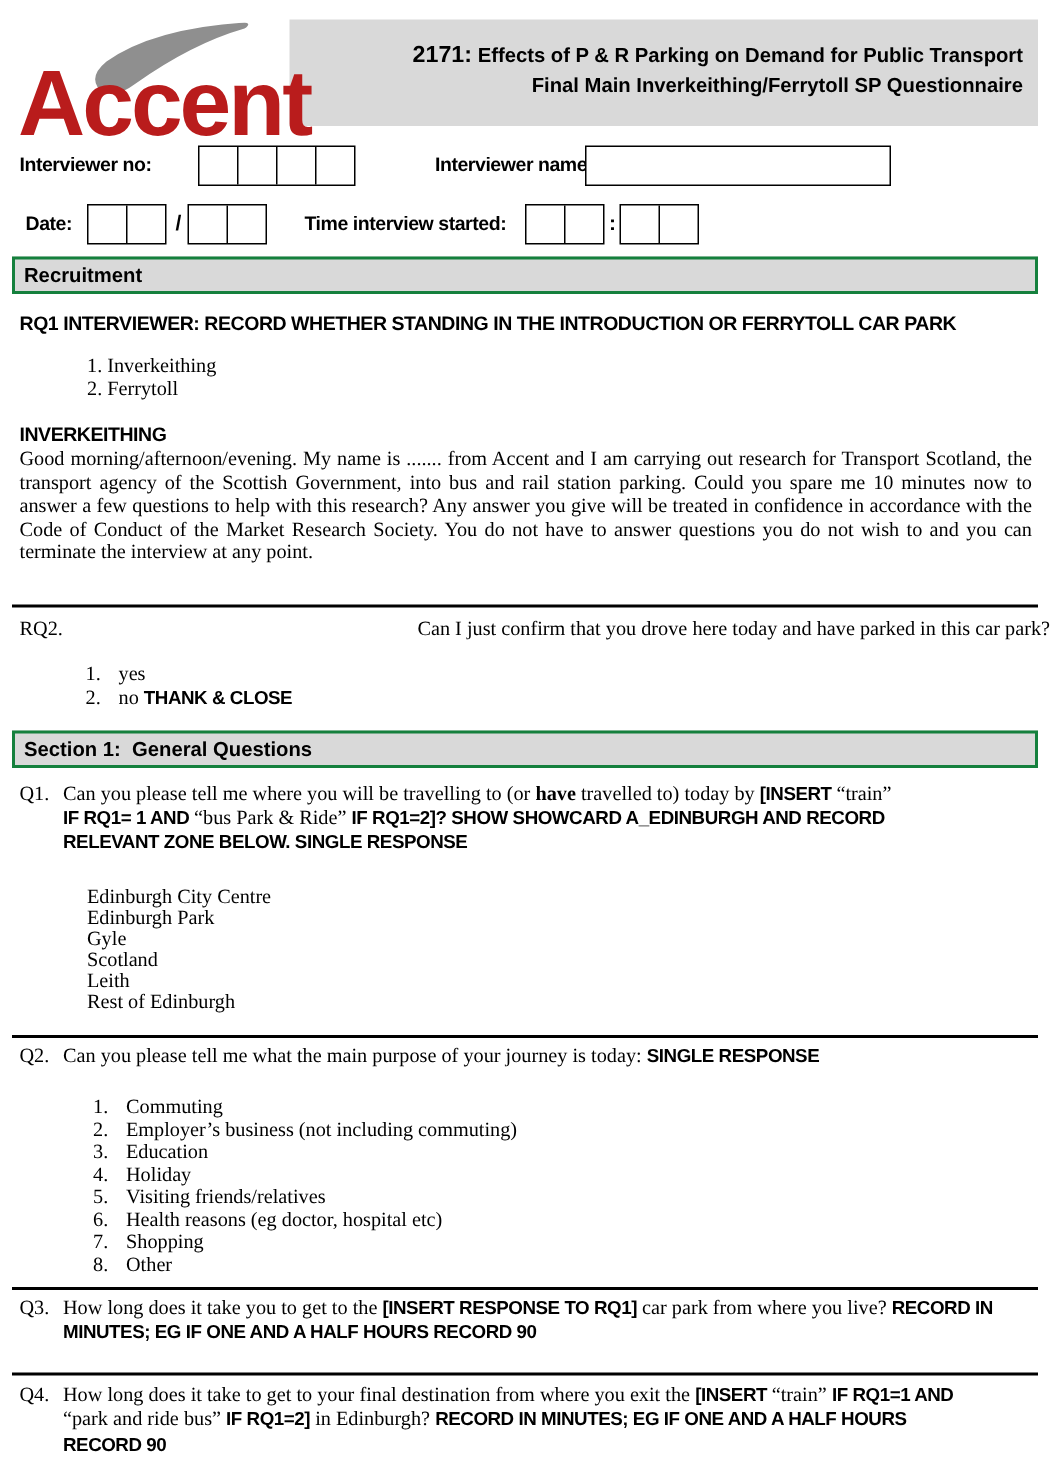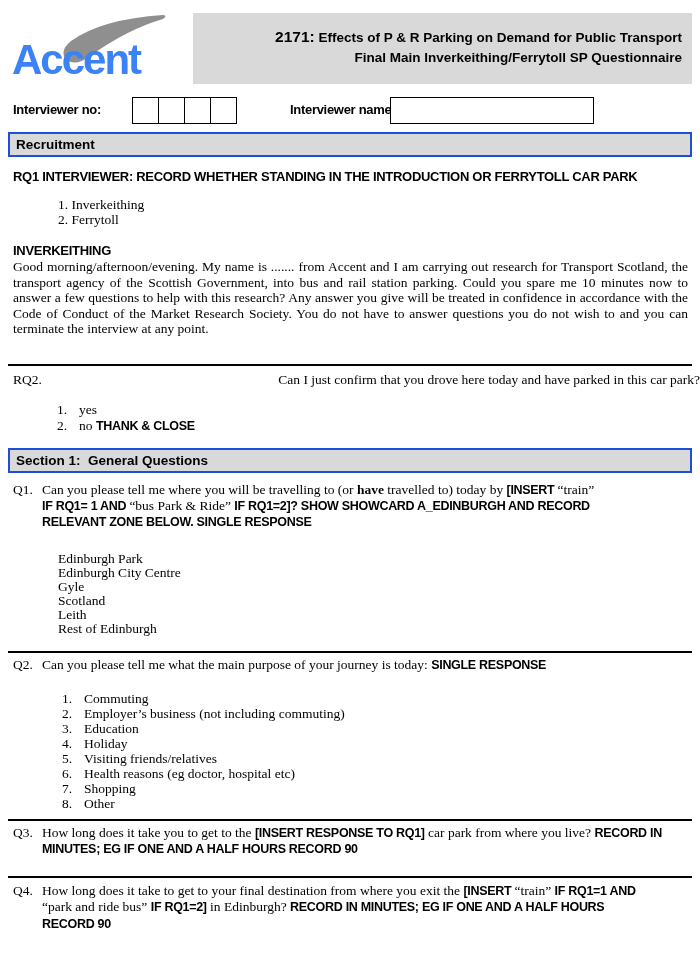--- a/index.html
+++ b/index.html
@@ -7,21 +7,21 @@
     position:relative;width:700px;height:971px;background:#ffffff;
     font-family:"Liberation Serif",serif;font-size:13.5px;color:#000;
     overflow:hidden;
   }
   
   .header{display:flex;padding:13px 8px 0 10px;}
   .logo{position:relative;width:183px;height:71px;}
   .logo-text{
     position:absolute;left:2px;top:26px;
     font-family:"Liberation Sans",sans-serif;font-weight:bold;
-    font-size:42px;letter-spacing:-2px;color:#3b82f6;line-height:1;
+    font-size:62px;letter-spacing:-2px;color:#b91c1c;line-height:1;
   }
   .swoosh{position:absolute;left:50px;top:2px;width:120px;height:50px;}
   .title-box{
     flex:1;background:#d9d9d9;height:71px;box-sizing:border-box;
     text-align:right;padding:14px 10px 0 6px;
     font-family:"Liberation Sans",sans-serif;font-weight:bold;
     font-size:13.5px;line-height:20px;
   }
   .title-num{font-size:15.5px;}
   
@@ -33,21 +33,21 @@
     font-family:"Liberation Sans",sans-serif;font-weight:bold;
     font-size:13px;letter-spacing:-0.3px;white-space:pre;
   }
   .cellgroup{position:absolute;top:0;display:flex;height:25px;border:1.5px solid #000;box-sizing:content-box;background:#fff;}
   .cell{width:25px;border-right:1.5px solid #000;}
   .cell:last-child{border-right:none;}
   .widebox{position:absolute;top:0;width:202px;height:25px;border:1.5px solid #000;background:#fff;}
   .fsep{position:absolute;top:4px;font-weight:bold;font-family:"Liberation Sans",sans-serif;font-size:14px;}
   
   .bar{
-    margin:0 8px;background:#d9d9d9;border:2px solid #1d4ed8;
+    margin:0 8px;background:#d9d9d9;border:2px solid #15803d;
     font-family:"Liberation Sans",sans-serif;font-weight:bold;font-size:13.5px;
     padding:3px 0 3px 6px;white-space:pre;
   }
   .bar-recruitment{margin-top:8px;}
   .bar-section1{margin-top:13px;}
   
   .sb{font-family:"Liberation Sans",sans-serif;font-weight:bold;font-size:12.5px;letter-spacing:-0.3px;}
   .sf{font-family:"Liberation Serif",serif;}
   .sfb{font-family:"Liberation Serif",serif;font-weight:bold;}
   .heading{
@@ -108,20 +108,42 @@
     <div class="cellgroup" style="left:132px">
       <div class="cell"></div>
       <div class="cell"></div>
       <div class="cell"></div>
       <div class="cell"></div>
     </div>
     <span class="flabel" style="left:290px">Interviewer name:</span>
     <div class="widebox" style="left:390px"></div>
   </div>
 
+  <div class="frow frow2">
+    <span class="flabel" style="left:17px">Date:</span>
+    <div class="cellgroup" style="left:58px">
+      <div class="cell"></div>
+      <div class="cell"></div>
+    </div>
+    <span class="fsep" style="left:117px">/</span>
+    <div class="cellgroup" style="left:125px">
+      <div class="cell"></div>
+      <div class="cell"></div>
+    </div>
+    <span class="flabel" style="left:203px">Time interview started:</span>
+    <div class="cellgroup" style="left:350px">
+      <div class="cell"></div>
+      <div class="cell"></div>
+    </div>
+    <span class="fsep" style="left:406px">:</span>
+    <div class="cellgroup" style="left:413px">
+      <div class="cell"></div>
+      <div class="cell"></div>
+    </div>
+  </div>
 
   <div class="bar bar-recruitment"><span>Recruitment</span></div>
 
   <div class="heading rq1-heading">RQ1 INTERVIEWER: RECORD WHETHER STANDING IN THE INTRODUCTION OR FERRYTOLL CAR PARK</div>
   <div class="plainlist rq1-options">
     <div>1. Inverkeithing</div>
     <div>2. Ferrytoll</div>
   </div>
 
   <div class="heading intro-heading">INVERKEITHING</div>
@@ -144,22 +166,22 @@
     </div>
   </div>
 
   <div class="bar bar-section1"><span>Section 1:  General Questions</span></div>
 
   <div class="question q1-q">
     <div class="q-label">Q1.</div>
     <div class="q-text"><span class="sf">Can you please tell me where you will be travelling to (or </span><span class="sfb">have</span><span class="sf"> travelled to) today by </span><span class="sb">[INSERT </span><span class="sf">“train” </span><span class="sb">IF RQ1= 1 AND </span><span class="sf">“bus Park &amp; Ride” </span><span class="sb">IF RQ1=2]? SHOW SHOWCARD A_EDINBURGH AND RECORD RELEVANT ZONE BELOW. SINGLE RESPONSE</span></div>
   </div>
   <div class="plainlist q1-list">
+    <div>Edinburgh City Centre</div>
     <div>Edinburgh Park</div>
-    <div>Edinburgh City Centre</div>
     <div>Gyle</div>
     <div>Scotland</div>
     <div>Leith</div>
     <div>Rest of Edinburgh</div>
   </div>
 
   <div class="rule rule2"></div>
 
   <div class="question q2-q">
     <div class="q-label">Q2.</div>

